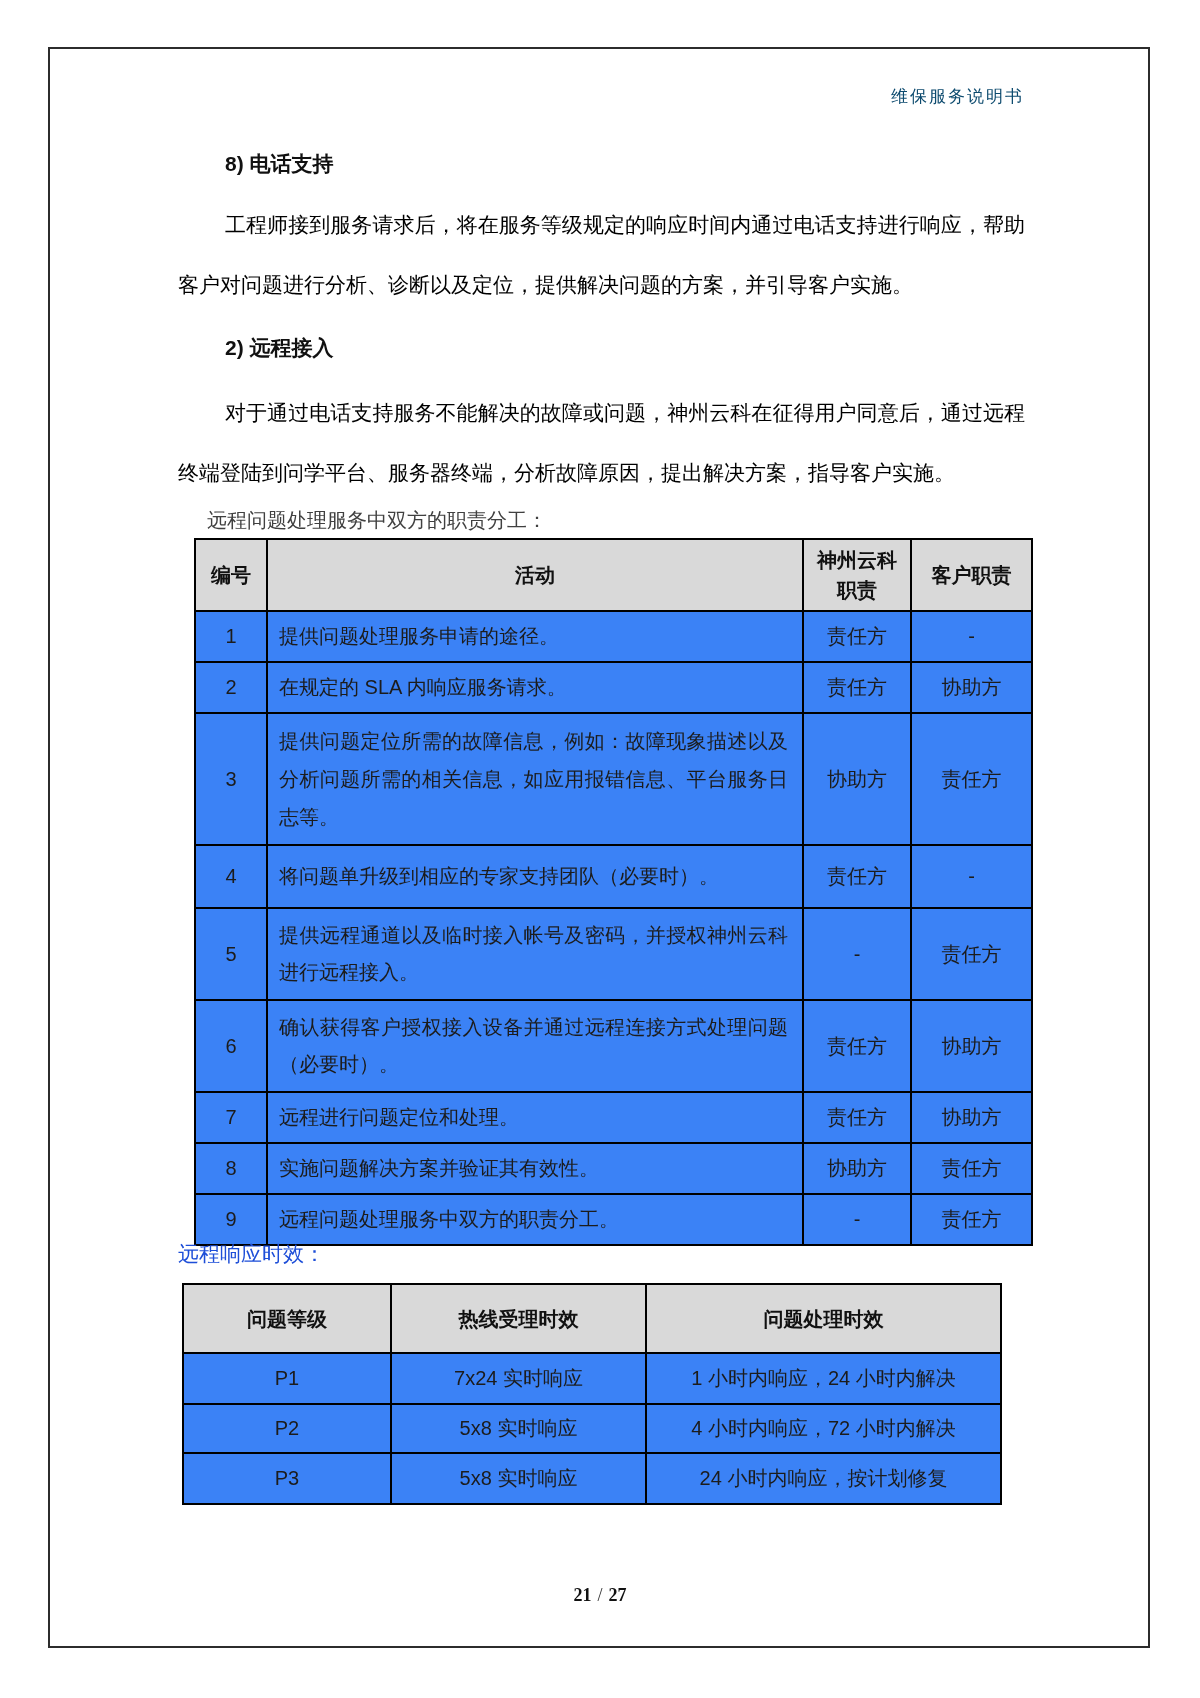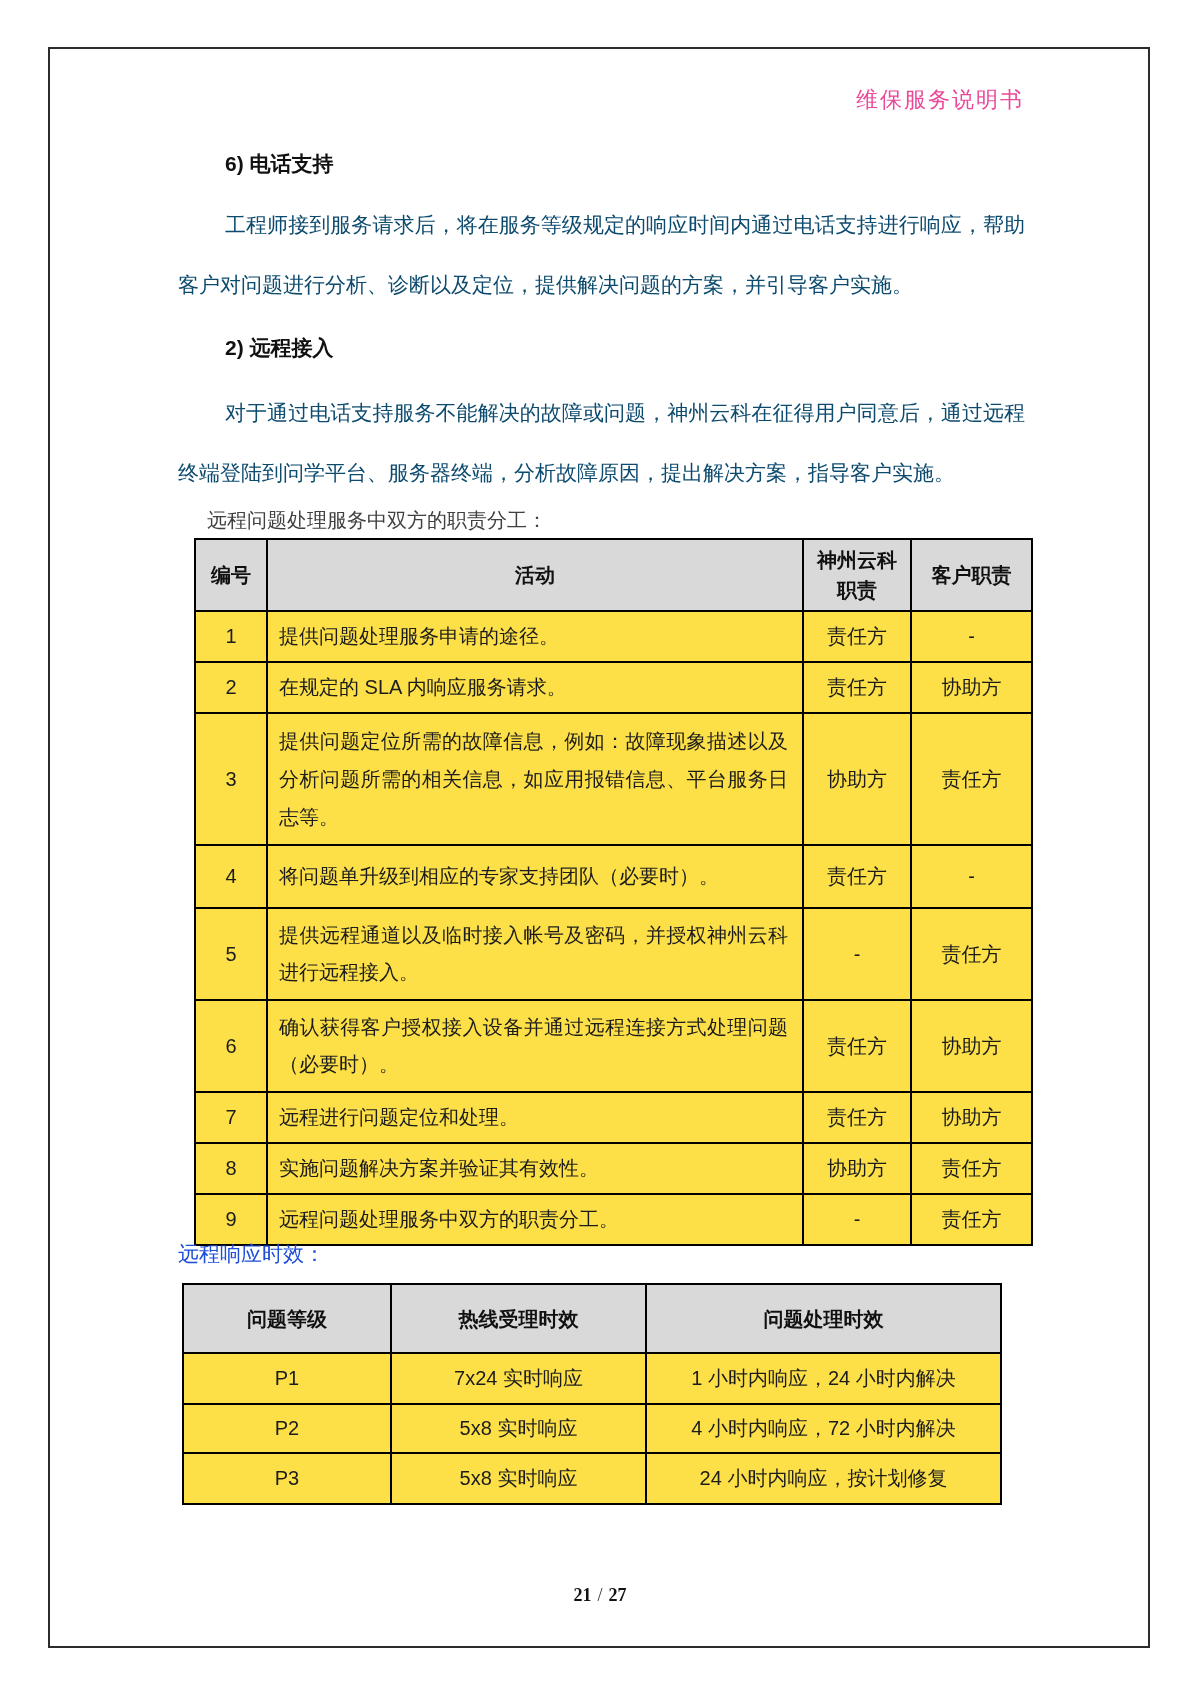--- a/index.html
+++ b/index.html
@@ -7,41 +7,41 @@
     position:relative;width:1200px;height:1698px;background:#ffffff;
     font-family:"Liberation Sans", sans-serif;color:#1d1d1d;margin:0 auto;
     overflow:hidden;
   }
   .border-frame{
     position:absolute;left:48px;top:47px;width:1098px;height:1597px;
     border:2px solid #2c2c2c;background:transparent;
   }
   .doc-header{
     position:absolute;top:85px;right:176px;
-    font-family:Liberation Serif, serif;font-size:22px;letter-spacing:2px;color:#ec4899;
+    font-family:Liberation Serif, serif;font-size:17px;letter-spacing:2px;color:#0c4a6e;
   }
   .sec-heading{
     position:absolute;left:225px;font-size:21px;font-weight:bold;color:#111;
     white-space:nowrap;
   }
   .h1{top:150px;}
   .h2{top:334px;}
   .body-par{
     position:absolute;left:178px;width:847px;font-size:21px;line-height:60px;
-    text-align:justify;text-indent:47px;color:#0c4a6e;
+    text-align:justify;text-indent:47px;color:#000000;
   }
   .p1{top:195px;}
   .p2{top:383px;}
   .cap1{
     position:absolute;left:207px;top:505px;font-size:20px;line-height:30px;color:#404040;
   }
   .cap2{
     position:absolute;left:178px;top:1238px;font-size:21px;line-height:32px;color:#1d4ed8;
   }
-  table{border-collapse:collapse;table-layout:fixed;background:#fde047;}
+  table{border-collapse:collapse;table-layout:fixed;background:#3b82f6;}
   th,td{border:2px solid #000;vertical-align:middle;font-size:20px;overflow:hidden;}
   th{
     background:#d9d9d9;font-weight:bold;text-align:center;
     white-space:pre-line;line-height:30px;color:#111;padding:0 2px;
   }
   td{color:#1c1c1c;}
   .tbl1{position:absolute;left:194px;top:538px;width:837px;}
   .tbl2{position:absolute;left:182px;top:1283px;width:818px;}
   .tbl1 thead tr{height:72px;}
   .tbl2 thead tr{height:69px;}
@@ -73,21 +73,21 @@
 </style>
 </head>
 <body>
 
 <div class="page">
 
   <div class="border-frame"></div>
 
   <div class="doc-header">维保服务说明书</div>
 
-  <div class="sec-heading h1">6) 电话支持</div>
+  <div class="sec-heading h1">8) 电话支持</div>
   <div class="body-par p1">工程师接到服务请求后，将在服务等级规定的响应时间内通过电话支持进行响应，帮助客户对问题进行分析、诊断以及定位，提供解决问题的方案，并引导客户实施。</div>
 
   <div class="sec-heading h2">2) 远程接入</div>
   <div class="body-par p2">对于通过电话支持服务不能解决的故障或问题，神州云科在征得用户同意后，通过远程终端登陆到问学平台、服务器终端，分析故障原因，提出解决方案，指导客户实施。</div>
 
   <div class="cap1">远程问题处理服务中双方的职责分工：</div>
 
   <table class="tbl1">
     <colgroup>
       <col style="width:72px">

